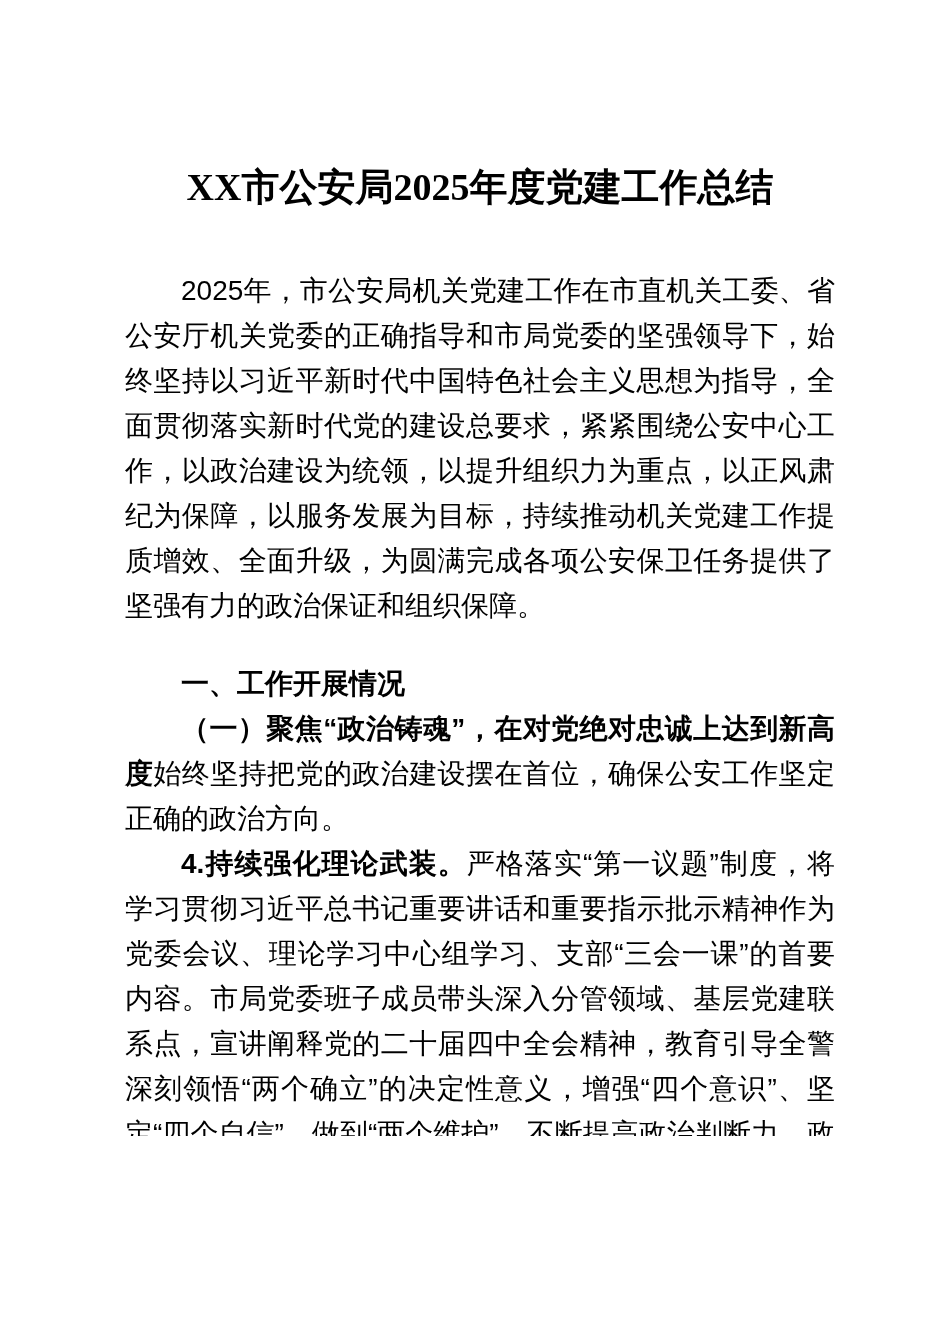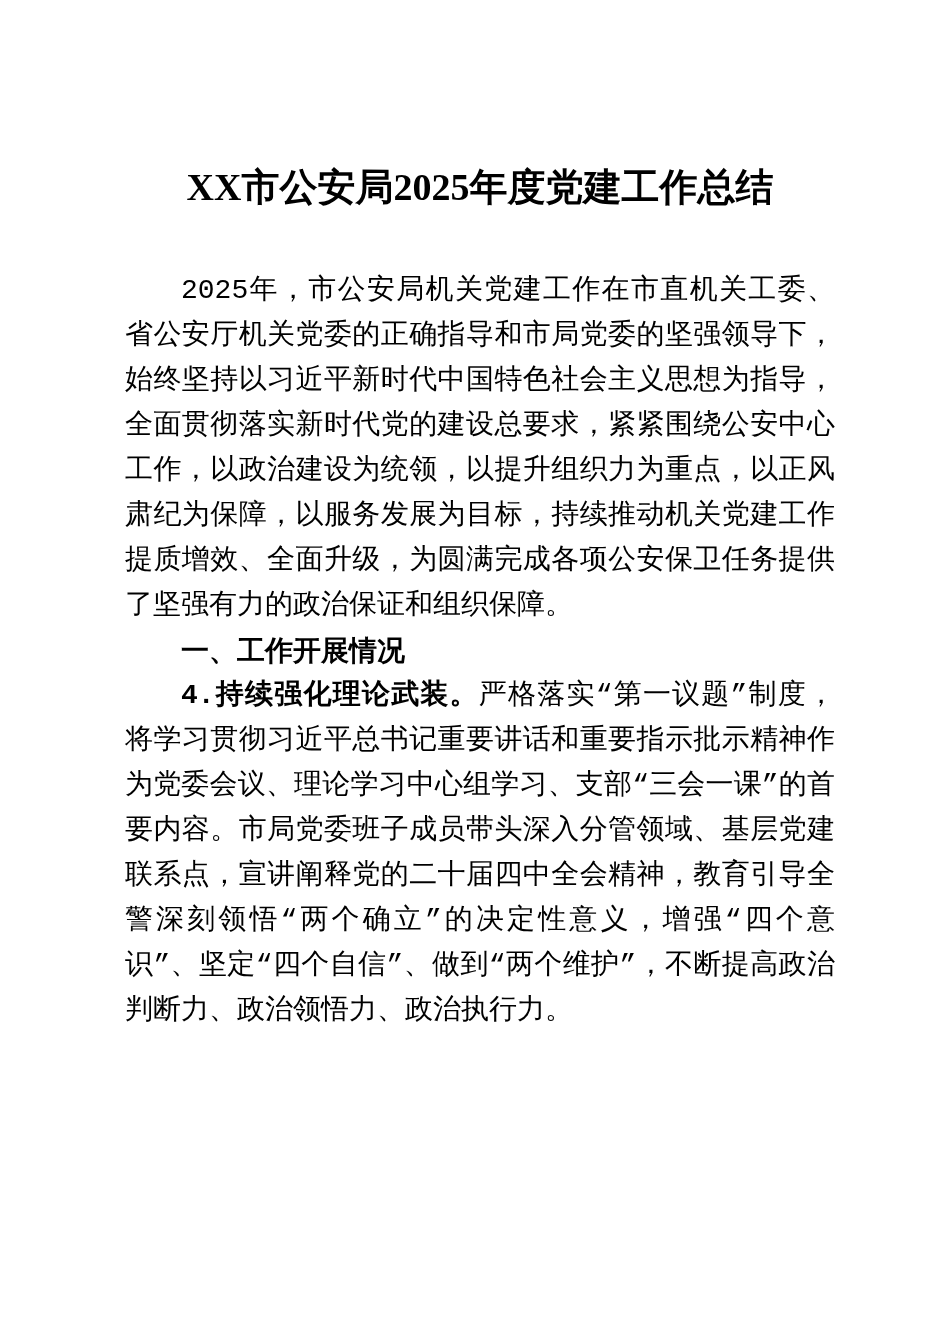--- a/index.html
+++ b/index.html
@@ -29,41 +29,43 @@
     font-family: "Liberation Serif", "DejaVu Serif", serif;
     white-space: nowrap;
   }
   p.para {
     margin: 0;
     font-size: 28px;
     line-height: 45px;
     text-align: justify;
     text-justify: inter-ideograph;
     text-indent: 2em;
-    font-family: Liberation Mono, monospace;
+    font-family: Liberation Sans, sans-serif;
   }
   p.heading-1 {
     font-weight: bold;
     font-family: Liberation Sans, sans-serif;
     text-align: left;
+    margin-top: 33px;
   }
   .lead-bold {
     font-weight: bold;
   }
 </style>
 </head>
 <body>
 
 <div class="page">
   <div class="content">
 
     <h1 class="doc-title">XX市公安局2025年度党建工作总结</h1>
 
     <p class="para">2025年，市公安局机关党建工作在市直机关工委、省公安厅机关党委的正确指导和市局党委的坚强领导下，始终坚持以习近平新时代中国特色社会主义思想为指导，全面贯彻落实新时代党的建设总要求，紧紧围绕公安中心工作，以政治建设为统领，以提升组织力为重点，以正风肃纪为保障，以服务发展为目标，持续推动机关党建工作提质增效、全面升级，为圆满完成各项公安保卫任务提供了坚强有力的政治保证和组织保障。</p>
 
     <p class="para heading-1">一、工作开展情况</p>
 
+    <p class="para"><span class="lead-bold">（一）聚焦“政治铸魂”，在对党绝对忠诚上达到新高度</span><span>始终坚持把党的政治建设摆在首位，确保公安工作坚定正确的政治方向。</span></p>
 
     <p class="para"><span class="lead-bold">4.持续强化理论武装。</span><span>严格落实“第一议题”制度，将学习贯彻习近平总书记重要讲话和重要指示批示精神作为党委会议、理论学习中心组学习、支部“三会一课”的首要内容。市局党委班子成员带头深入分管领域、基层党建联系点，宣讲阐释党的二十届四中全会精神，教育引导全警深刻领悟“两个确立”的决定性意义，增强“四个意识”、坚定“四个自信”、做到“两个维护”，不断提高政治判断力、政治领悟力、政治执行力。</span></p>
 
 
   </div>
 </div>
 
 </body></html>

